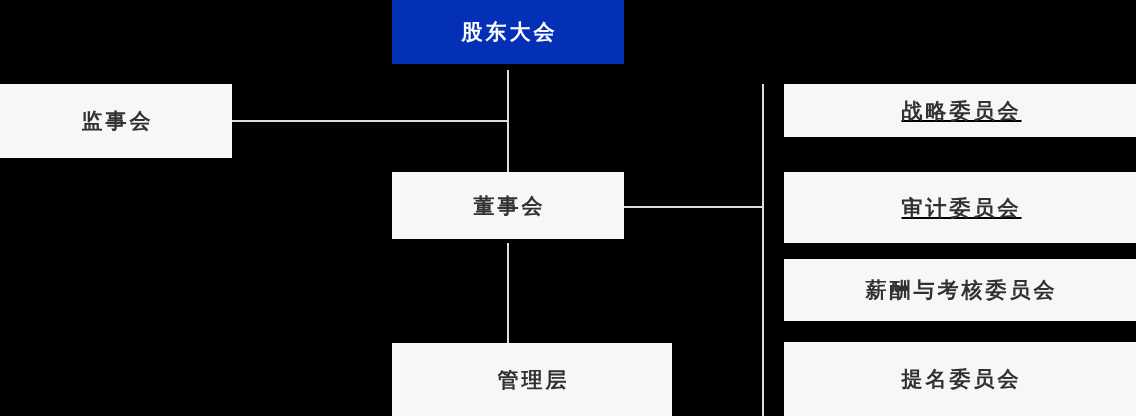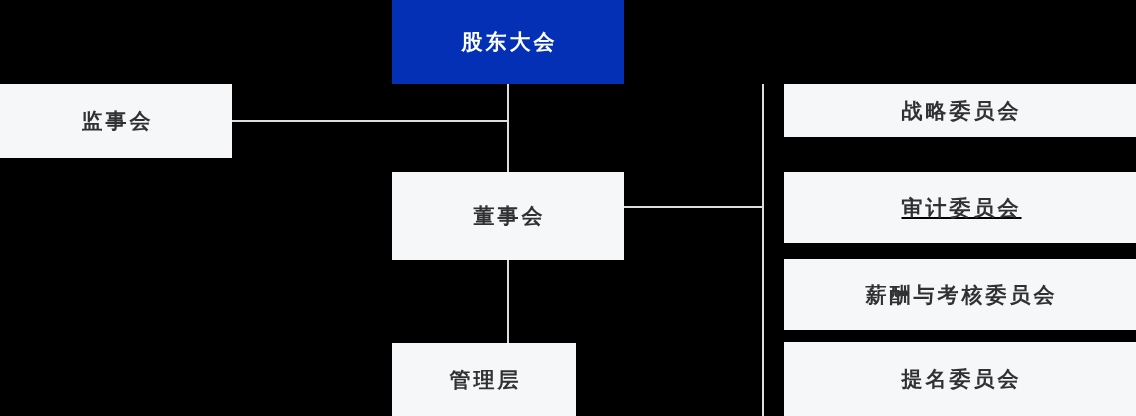--- a/index.html
+++ b/index.html
@@ -37,27 +37,27 @@
   }
   .node.primary .node-label {
     color: #ffffff;
   }
   .line {
     position: absolute;
     background: #dcddde;
   }
 
   
-  .n-shareholders { left: 392px; top: 0;     width: 232px; height: 84px; }
+  .n-shareholders { left: 392px; top: 0;     width: 232px; height: 64px; }
   .n-supervisory  { left: 0;     top: 84px;  width: 232px; height: 74px; }
-  .n-board        { left: 392px; top: 172px; width: 232px; height: 88px; }
-  .n-management   { left: 392px; top: 343px; width: 184px; height: 73px; }
-  .n-strategy     { left: 784px; top: 84px;  width: 352px; height: 53px; }
+  .n-board        { left: 392px; top: 172px; width: 232px; height: 67px; }
+  .n-management   { left: 392px; top: 343px; width: 280px; height: 73px; }
+  .n-strategy     { left: 784px; top: 84px;  width: 352px; height: 53px; text-decoration: underline; }
   .n-audit        { left: 784px; top: 172px; width: 352px; height: 71px; text-decoration: underline; }
-  .n-remuneration { left: 784px; top: 259px; width: 352px; height: 71px; }
+  .n-remuneration { left: 784px; top: 259px; width: 352px; height: 62px; }
   .n-nomination   { left: 784px; top: 342px; width: 352px; height: 74px; justify-content: center; }
 
   
   .l-trunk-top    { left: 507px; top: 70px;  width: 2px;   height: 102px; }
   .l-supervisory  { left: 232px; top: 120px; width: 277px; height: 2px; }
   .l-trunk-bottom { left: 507px; top: 243px; width: 2px;   height: 100px; }
   .l-board-comm   { left: 624px; top: 206px; width: 140px; height: 2px; }
   .l-comm-trunk   { left: 762px; top: 84px;  width: 2px;   height: 332px; }
 </style>
 </head>

